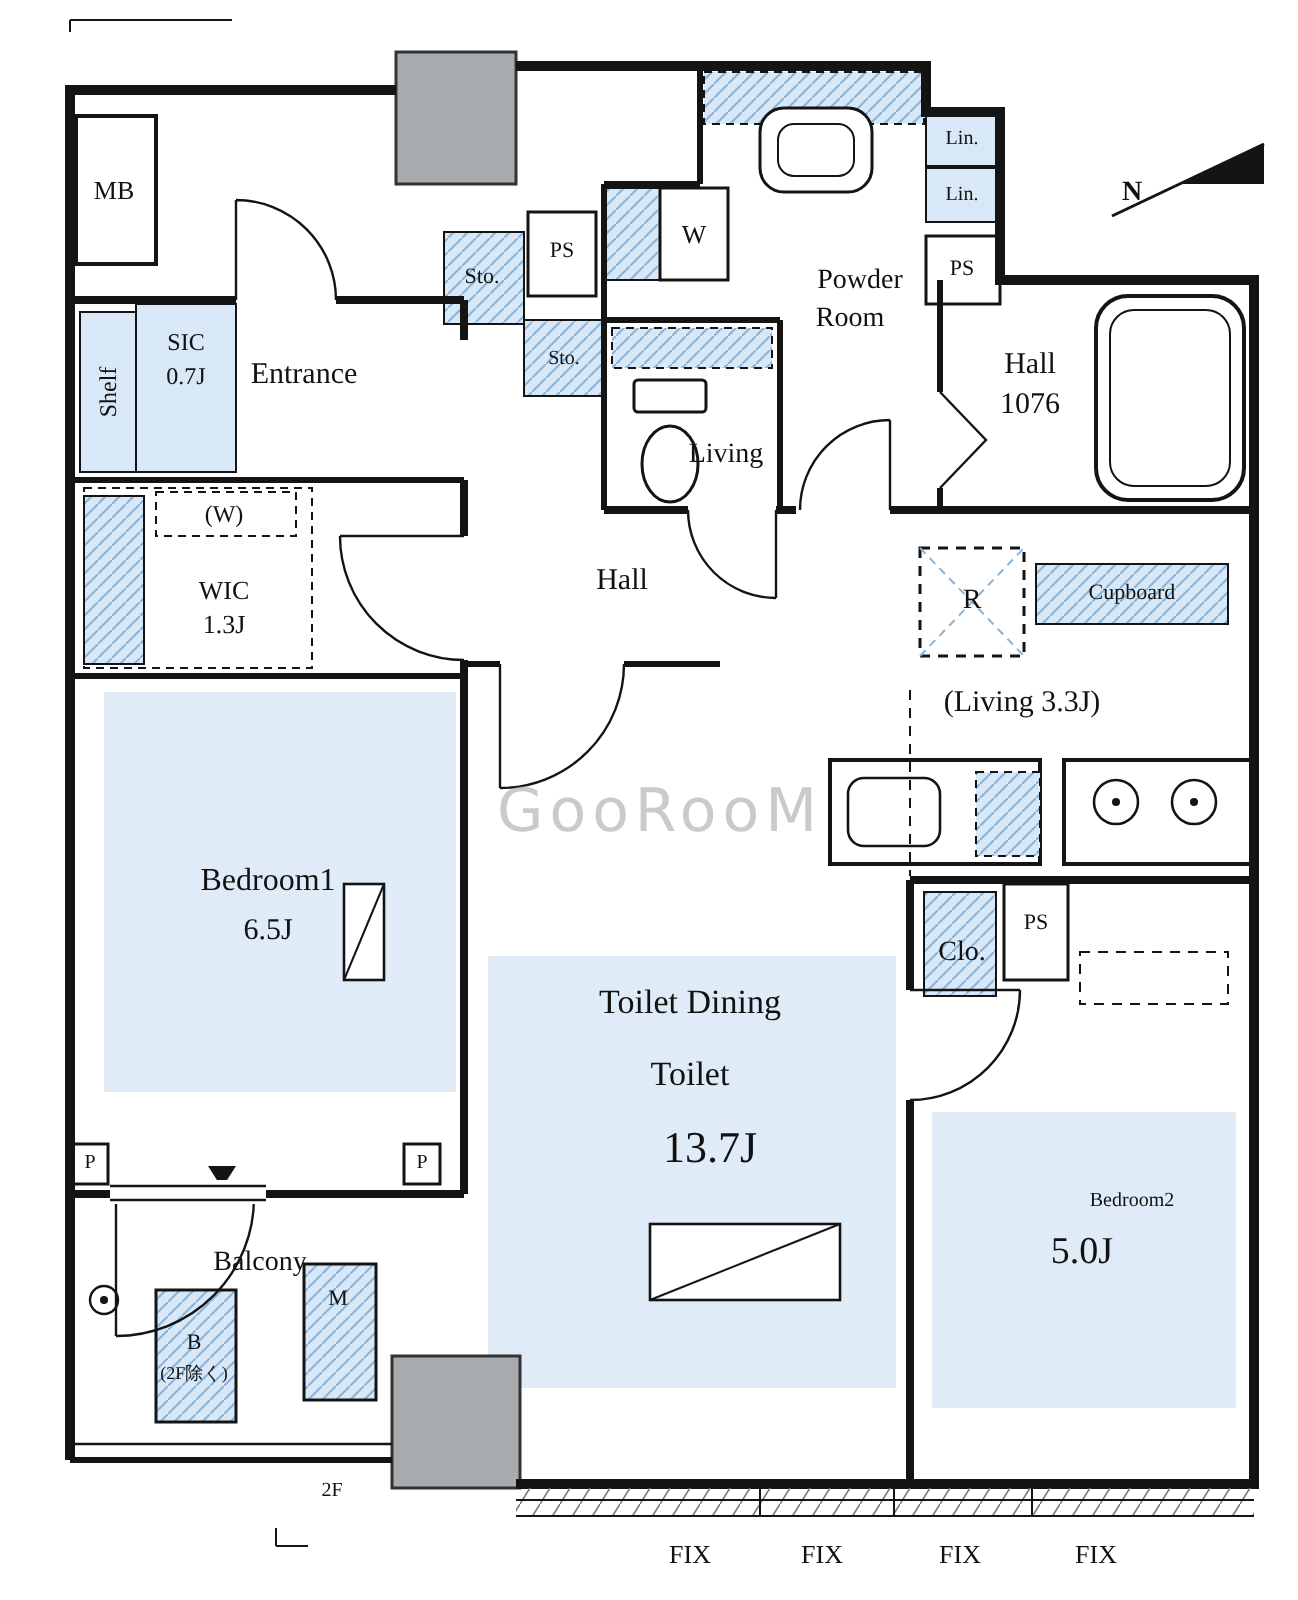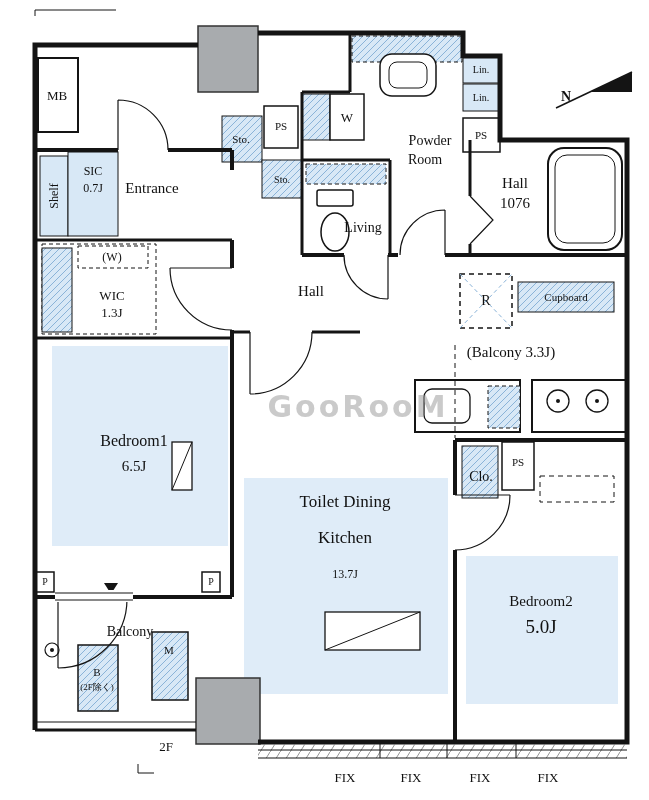--- a/index.html
+++ b/index.html
@@ -8,22 +8,22 @@
     font-family:"Liberation Serif", serif;color:#111;
   }
   .stage svg{position:absolute;left:0;top:0;}
   .lbl{
     position:absolute;transform:translate(-50%,-50%);
     white-space:nowrap;line-height:1;color:#111;
   }
   .rot{transform:translate(-50%,-50%) rotate(-90deg);}
   .watermark{
     position:absolute;transform:translate(-50%,-50%);
-    font-family:"DejaVu Sans", sans-serif;font-weight:bold;
-    color:rgba(150,150,150,0.5);font-size:30px;letter-spacing:3px;margin-left:28px;
+    font-family:"DejaVu Sans", sans-serif;font-weight:normal;
+    color:rgba(150,150,150,0.5);font-size:30px;letter-spacing:3px;
   }
 </style>
 </head>
 <body>
 
 <div class="stage">
 
 <svg width="649" height="800" viewBox="0 0 649 800">
   <defs>
     <pattern id="hb" width="7" height="7" patternUnits="userSpaceOnUse">
@@ -149,37 +149,37 @@
 <div class="lbl" style="left:481px;top:135px;font-size:11px">PS</div>
 <div class="lbl" style="left:515px;top:183px;font-size:15px">Hall</div>
 <div class="lbl" style="left:515px;top:203px;font-size:15px">1076</div>
 <div class="lbl" style="left:363px;top:228px;font-size:14px">Living</div>
 <div class="lbl" style="left:311px;top:291px;font-size:15px">Hall</div>
 <div class="lbl" style="left:112px;top:257px;font-size:12px">(W)</div>
 <div class="lbl" style="left:112px;top:295px;font-size:13px">WIC</div>
 <div class="lbl" style="left:112px;top:312px;font-size:13px">1.3J</div>
 <div class="lbl" style="left:486px;top:301px;font-size:14px">R</div>
 <div class="lbl" style="left:566px;top:297px;font-size:11px">Cupboard</div>
-<div class="lbl" style="left:511px;top:352px;font-size:15px">(Balcony 3.3J)</div>
+<div class="lbl" style="left:511px;top:352px;font-size:15px">(Living 3.3J)</div>
 <div class="lbl" style="left:134px;top:441px;font-size:16px">Bedroom1</div>
 <div class="lbl" style="left:134px;top:466px;font-size:15px">6.5J</div>
 <div class="lbl" style="left:345px;top:501px;font-size:17px">Toilet Dining</div>
-<div class="lbl" style="left:345px;top:537px;font-size:17px">Kitchen</div>
-<div class="lbl" style="left:345px;top:574px;font-size:12px">13.7J</div>
+<div class="lbl" style="left:345px;top:537px;font-size:17px">Toilet</div>
+<div class="lbl" style="left:355px;top:574px;font-size:22px">13.7J</div>
 <div class="lbl" style="left:481px;top:477px;font-size:14px">Clo.</div>
 <div class="lbl" style="left:518px;top:462px;font-size:11px">PS</div>
-<div class="lbl" style="left:541px;top:601px;font-size:15px">Bedroom2</div>
+<div class="lbl" style="left:566px;top:601px;font-size:10px">Bedroom2</div>
 <div class="lbl" style="left:541px;top:626px;font-size:19px">5.0J</div>
 <div class="lbl" style="left:130px;top:632px;font-size:14px">Balcony</div>
 <div class="lbl" style="left:97px;top:672px;font-size:11px">B</div>
 <div class="lbl" style="left:97px;top:687px;font-size:9px">(2F除く)</div>
 <div class="lbl" style="left:169px;top:650px;font-size:11px">M</div>
 <div class="lbl" style="left:45px;top:582px;font-size:10px">P</div>
 <div class="lbl" style="left:211px;top:582px;font-size:10px">P</div>
-<div class="lbl" style="left:166px;top:746px;font-size:13px">2F</div>
+<div class="lbl" style="left:166px;top:746px;font-size:10px">2F</div>
 <div class="lbl" style="left:345px;top:777px;font-size:13px">FIX</div>
 <div class="lbl" style="left:411px;top:777px;font-size:13px">FIX</div>
 <div class="lbl" style="left:480px;top:777px;font-size:13px">FIX</div>
 <div class="lbl" style="left:548px;top:777px;font-size:13px">FIX</div>
 <div class="lbl" style="left:566px;top:97px;font-size:14px;font-weight:bold">N</div>
 <div class="watermark" style="left:330px;top:406px">GooRooM</div>
 
 </div>
 
 </body></html>

